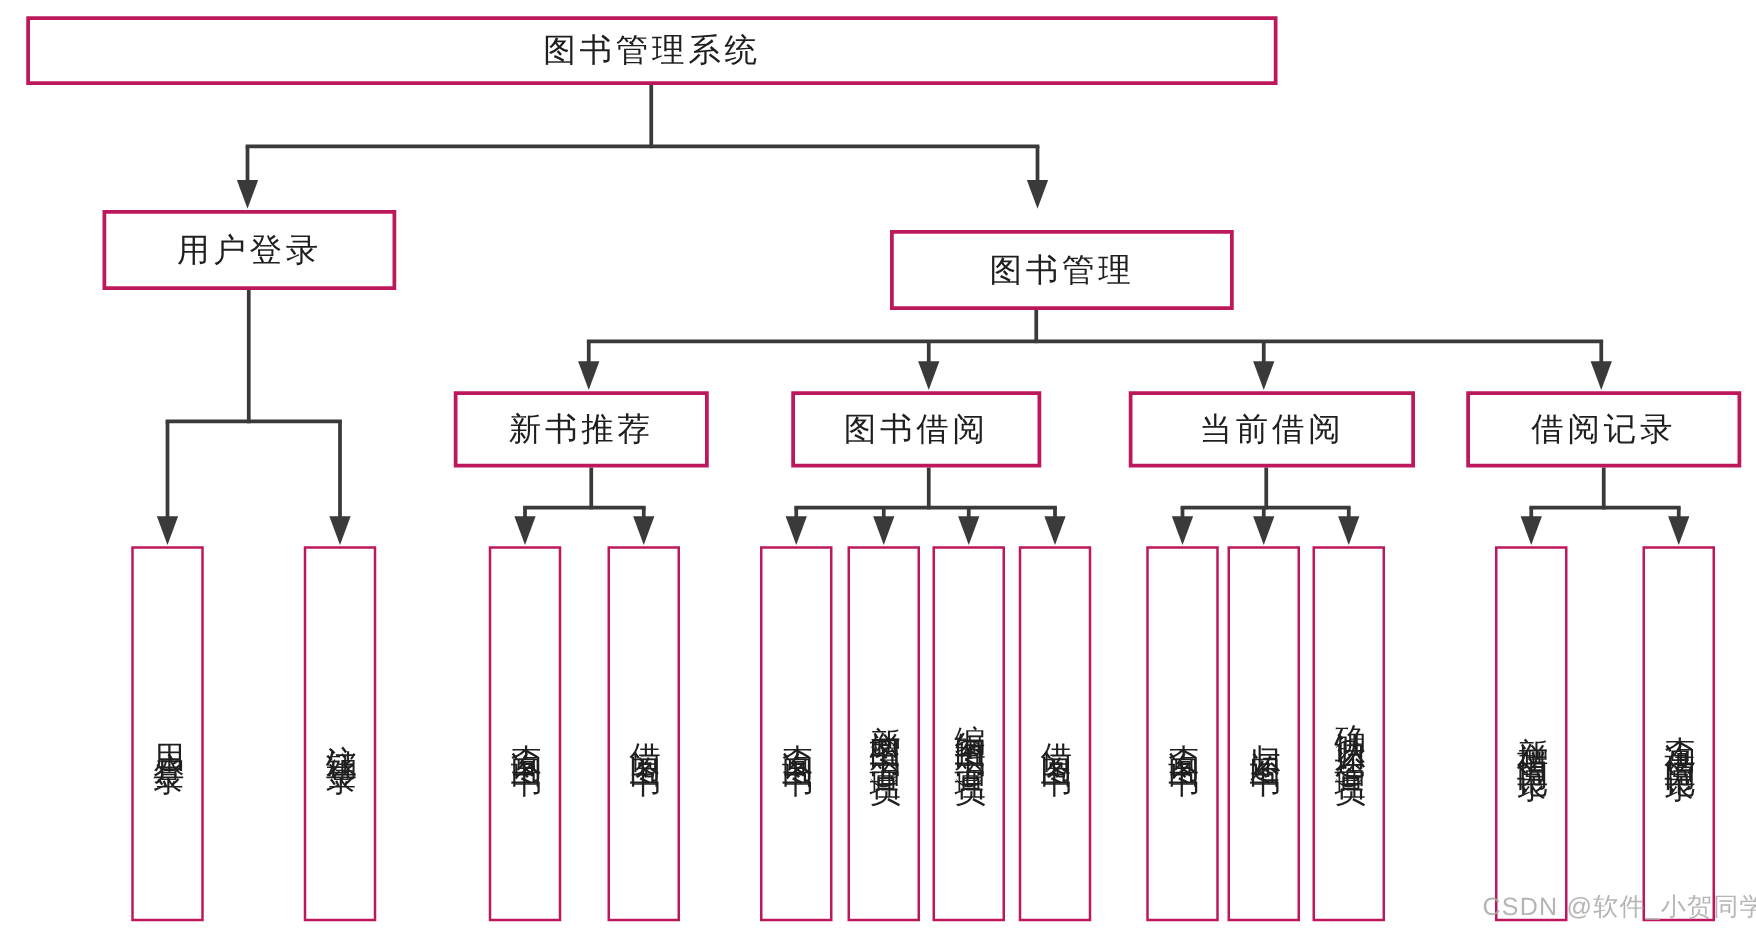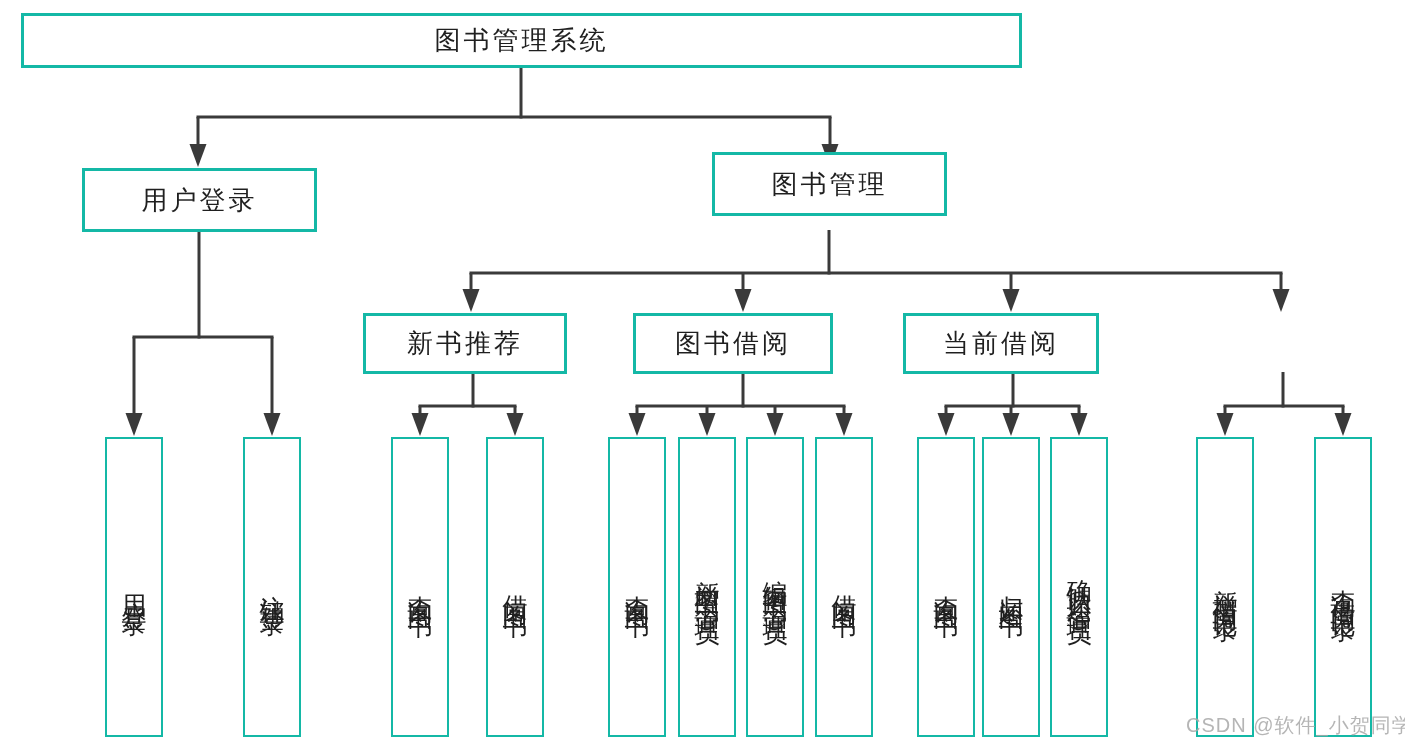--- a/index.html
+++ b/index.html
@@ -18,21 +18,21 @@
   .wires {
     position: absolute;
     left: 0; top: 0;
     width: 1405px; height: 747px;
     z-index: 1;
   }
   .box {
     position: absolute;
     box-sizing: border-box;
     background: #ffffff;
-    border: 3px solid #14b8a6;
+    border: 3px solid #be185d;
     display: flex;
     align-items: center;
     justify-content: center;
     z-index: 2;
   }
   .hlabel {
     font-size: 26px;
     letter-spacing: 3px;
     color: #1f1f1f;
     white-space: nowrap;
@@ -131,32 +131,35 @@
     </g>
   </svg>
 
   <div class="box" style="left:21px; top:13px; width:1001px; height:55px;">
     <span class="hlabel">图书管理系统</span>
   </div>
 
   <div class="box" style="left:82px; top:168px; width:235px; height:64px;">
     <span class="hlabel">用户登录</span>
   </div>
-  <div class="box" style="left:712px; top:152px; width:235px; height:64px;">
+  <div class="box" style="left:712px; top:184px; width:275px; height:64px;">
     <span class="hlabel">图书管理</span>
   </div>
 
   <div class="box" style="left:363px; top:313px; width:204px; height:61px;">
     <span class="hlabel">新书推荐</span>
   </div>
   <div class="box" style="left:633px; top:313px; width:200px; height:61px;">
     <span class="hlabel">图书借阅</span>
   </div>
-  <div class="box" style="left:903px; top:313px; width:196px; height:61px;">
+  <div class="box" style="left:903px; top:313px; width:229px; height:61px;">
     <span class="hlabel">当前借阅</span>
+  </div>
+  <div class="box" style="left:1173px; top:313px; width:220px; height:61px;">
+    <span class="hlabel">借阅记录</span>
   </div>
 
   <div class="box leaf" style="left:105px; top:437px; width:58px; height:300px;">
     <span class="vlabel">用户登录</span>
   </div>
   <div class="box leaf" style="left:243px; top:437px; width:58px; height:300px;">
     <span class="vlabel">注销登录</span>
   </div>
 
   <div class="box leaf" style="left:391px; top:437px; width:58px; height:300px;">

